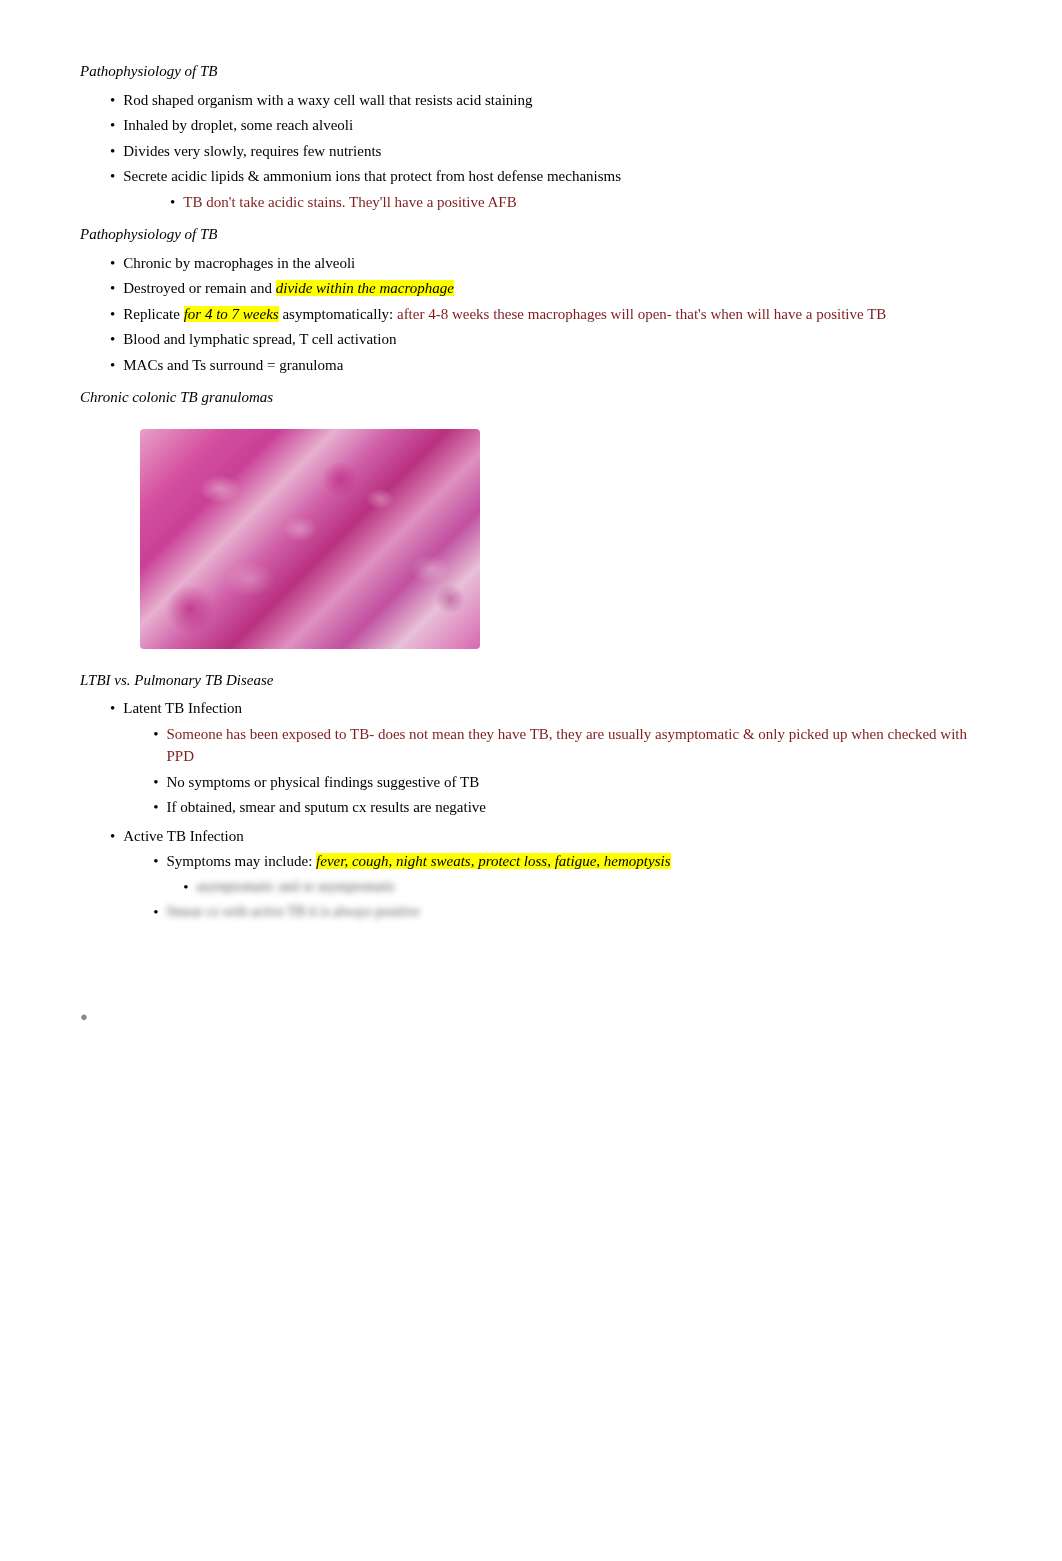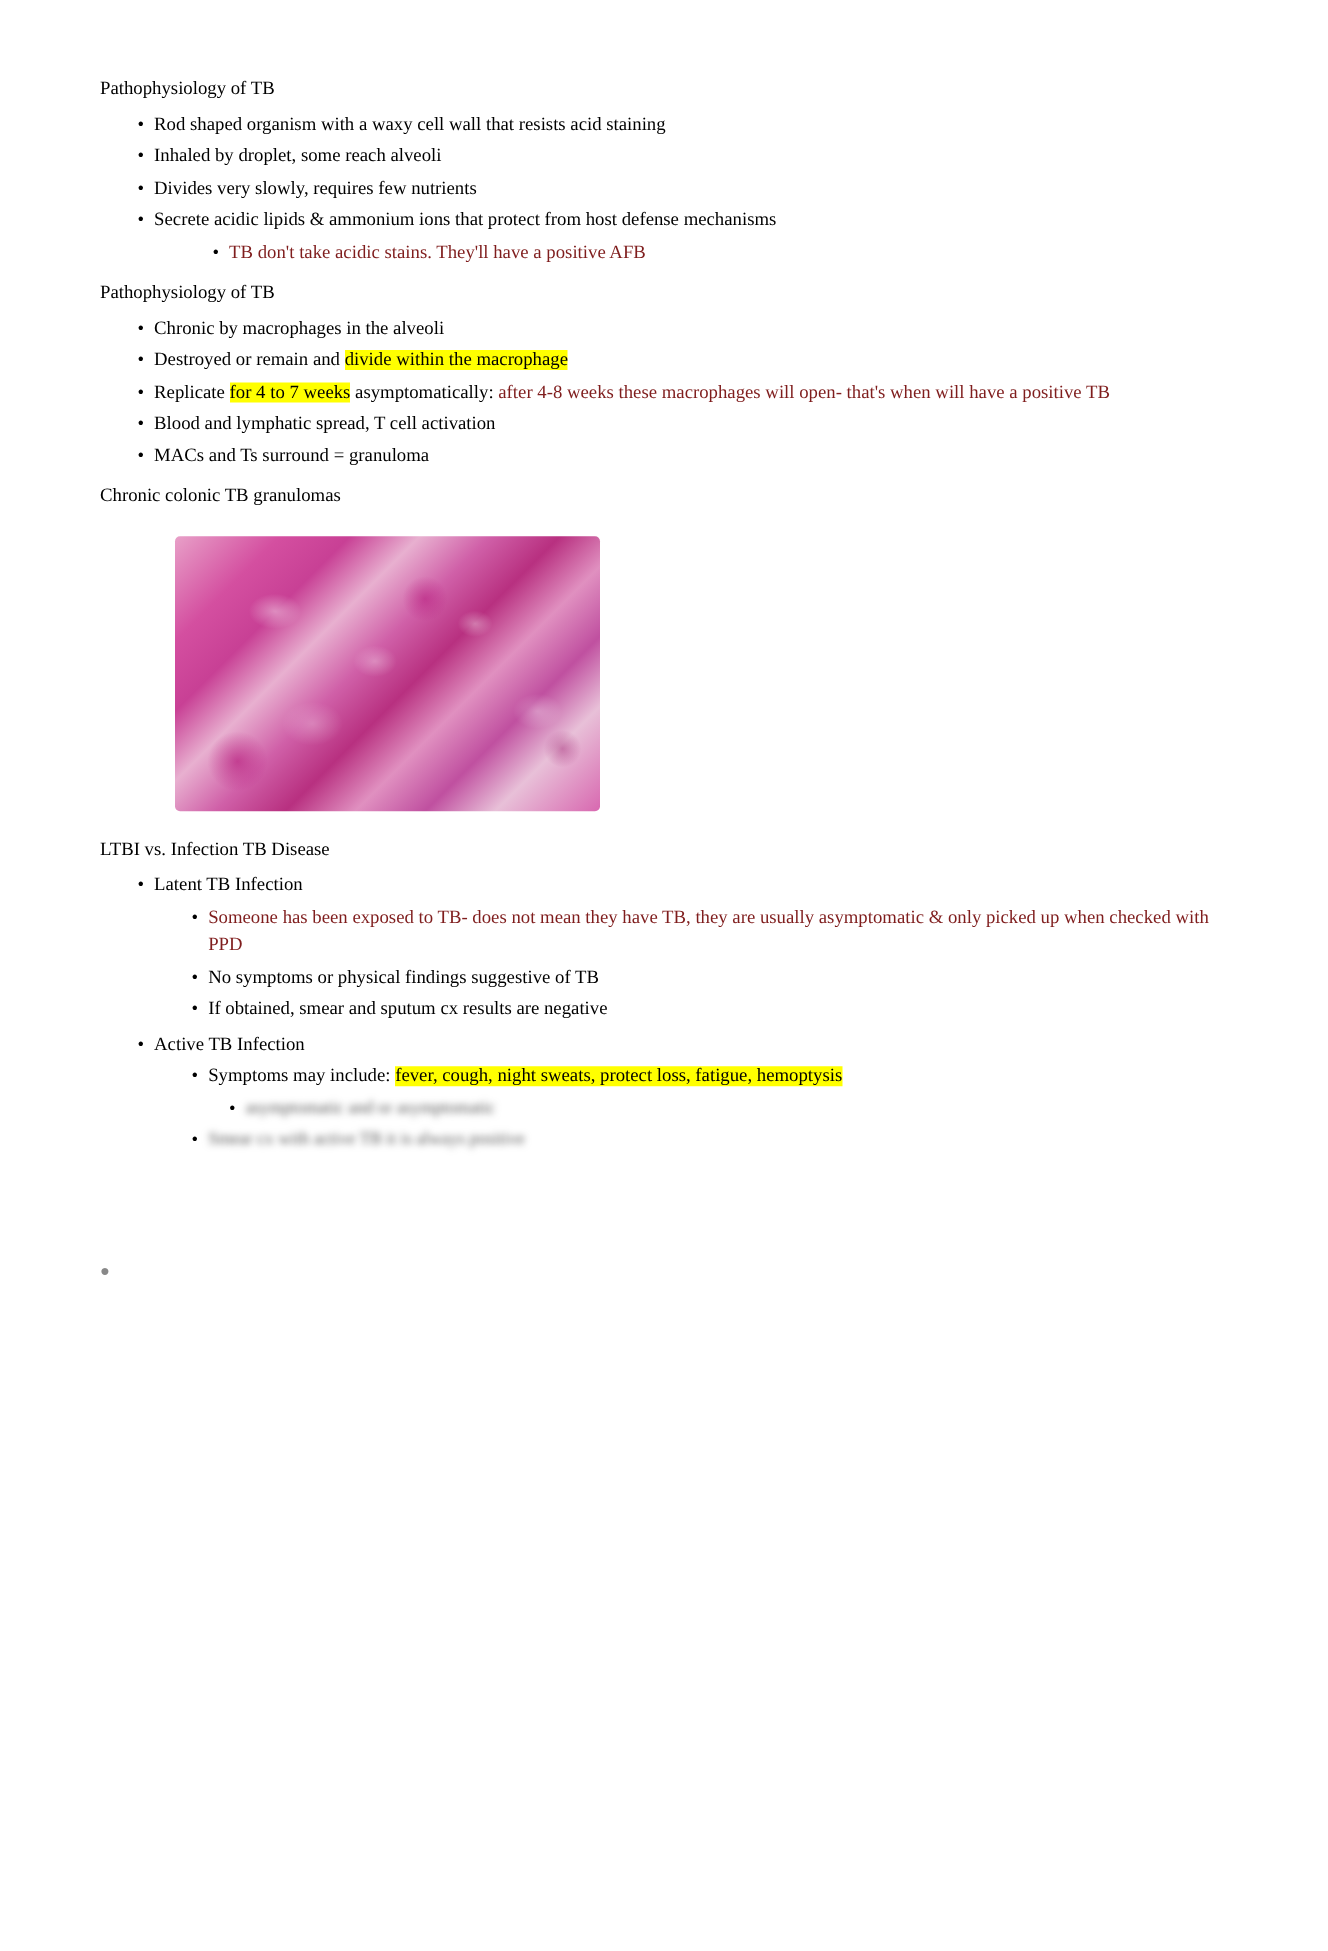--- a/index.html
+++ b/index.html
@@ -19,24 +19,26 @@
       line-height: 1.5;
     }
 
     .doc-header {
       margin-bottom: 16px;
     }
 
     .section-title {
       font-weight: normal;
       margin-bottom: 6px;
+      font-style: italic;
     }
 
     .highlight-yellow {
       background-color: #ffff00;
+      font-style: italic;
     }
 
     .text-red {
       color: #7f1d1d;
     }
 
     .section-block {
       margin-bottom: 10px;
     }
 
@@ -176,21 +178,21 @@
     </div>
   </div>
 
   <div class="section-block">
     <div class="section-title">Chronic colonic TB granulomas</div>
   </div>
 
   <div class="image-container"></div>
 
   <div class="section-block">
-    <div class="section-title">LTBI vs. Infection TB Disease</div>
+    <div class="section-title">LTBI vs. Pulmonary TB Disease</div>
 
     <div class="indent-1">
 
       <div class="list-item">
         <span class="bullet">•</span>
         <span class="list-content">
           Latent TB Infection
           <div class="sub-list indent-1">
             <div class="list-item">
               <span class="bullet">•</span>

